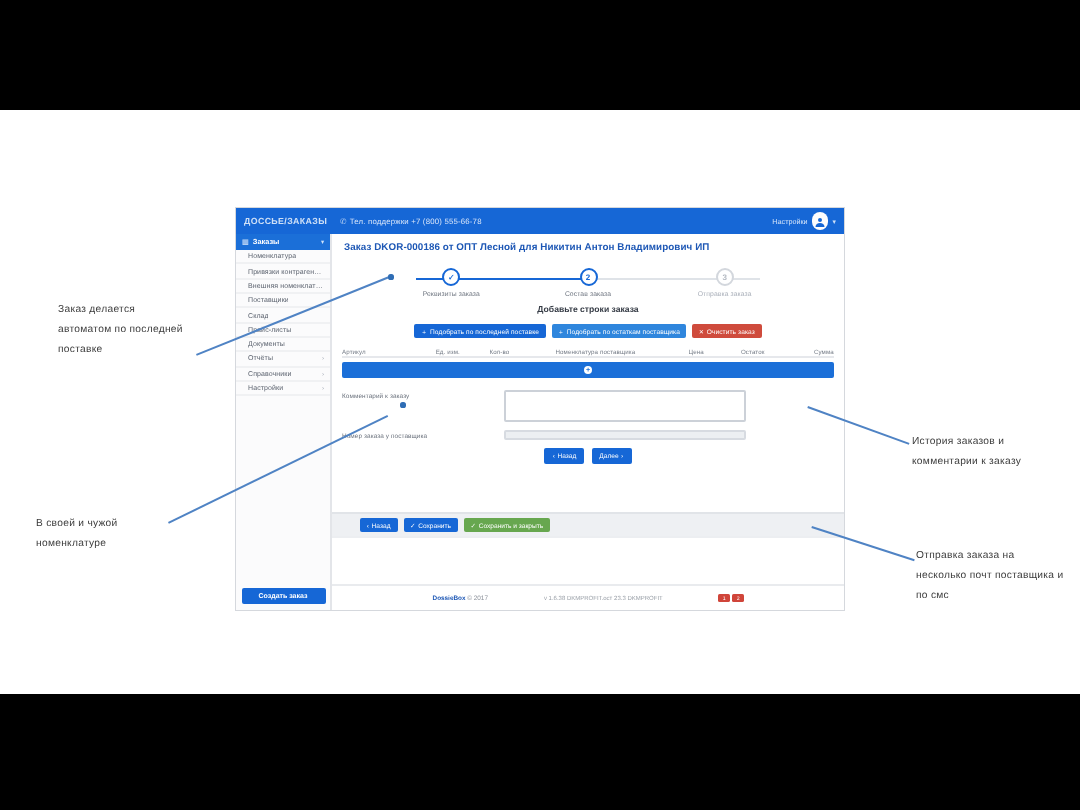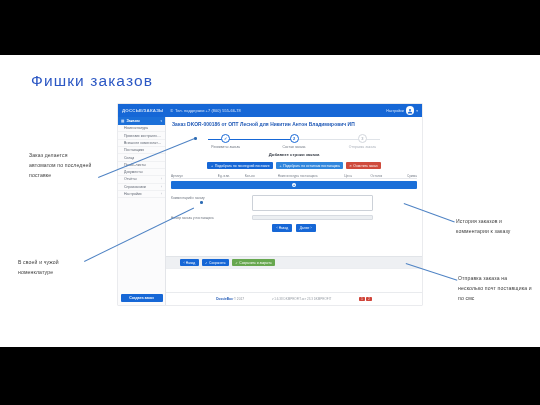--- a/index.html
+++ b/index.html
@@ -206,21 +206,20 @@
     width: 5.4px; height: 4px; border-radius: 0.8px; background: #d0453a;
     font-size: 2.6px; color: #fff; display: flex; align-items: center; justify-content: center;
   }
 </style>
 </head>
 <body>
 
 <div class="stage">
   <div class="slide">
 
-    <div class="slide-title">Фишки заказов</div>
 
     <div class="app">
 
       <div class="app-topbar">
         <div class="brand">ДОССЬЕ/ЗАКАЗЫ</div>
         <div class="phone">
           <span class="phone-ico">✆</span><span>Тел. поддержки +7 (800) 555-66-78</span>
         </div>
         <div class="topbar-right">
           <span class="tb-user-label">Настройки</span>

